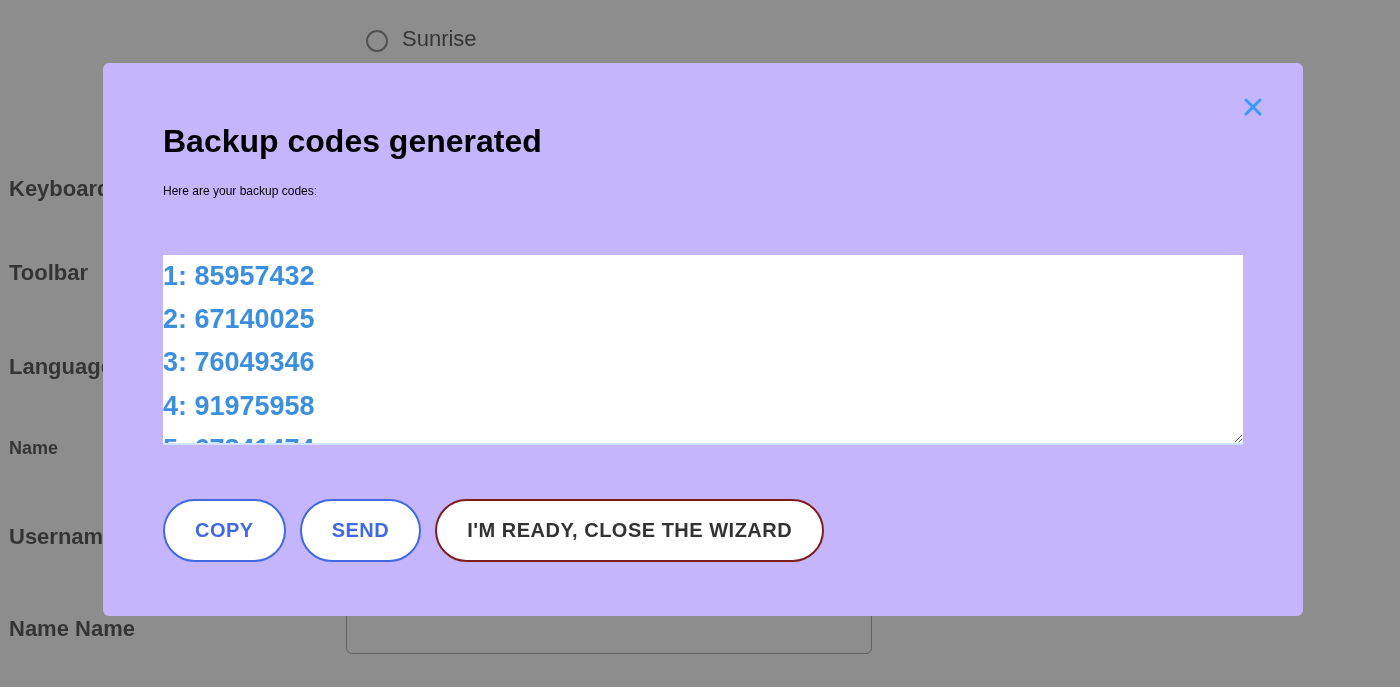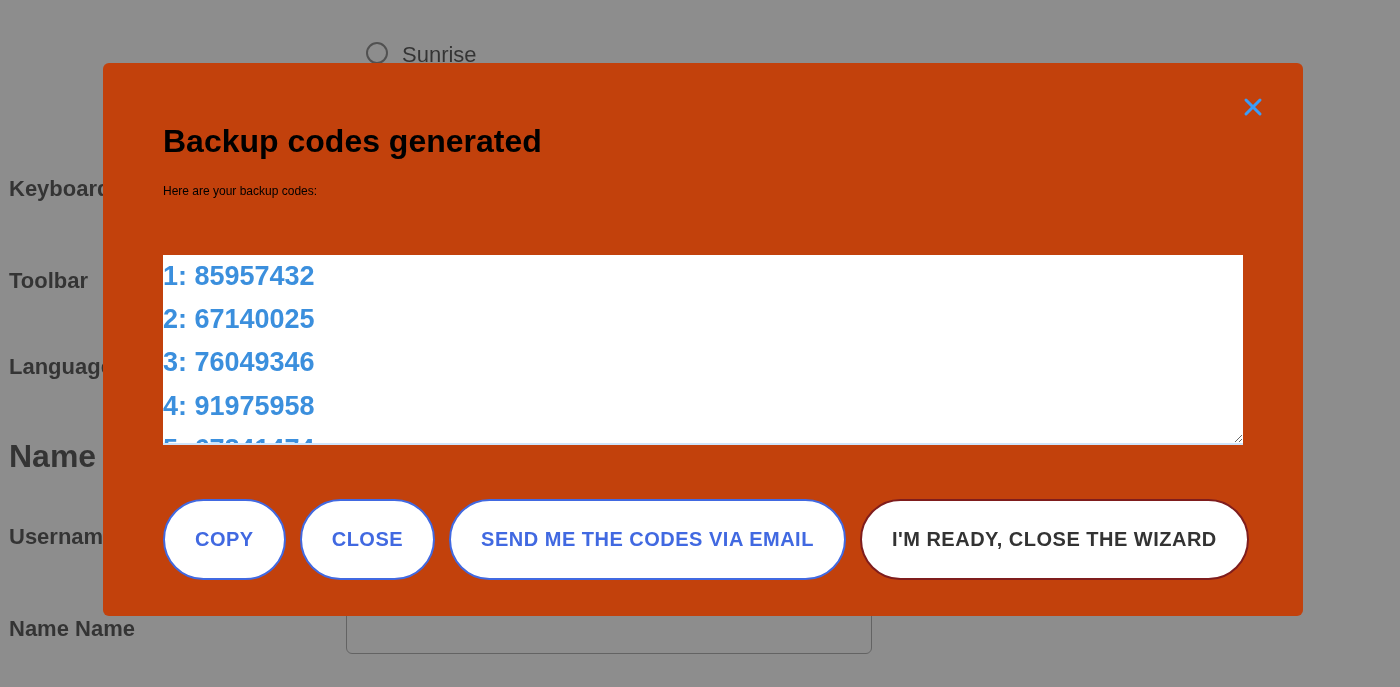--- a/index.html
+++ b/index.html
@@ -11,43 +11,43 @@
       position: relative;
       background: #fff;
     }
     .background {
       position: absolute;
       inset: 0;
       padding: 0;
     }
     .bg-radio-row {
       display: flex;
-      align-items: flex-start;
+      align-items: flex-end;
       gap: 14px;
       position: absolute;
       left: 366px;
-      top: 42px;
+      top: 26px;
     }
     .radio-circle {
       width: 22px;
       height: 22px;
       border: 2px solid #555;
       border-radius: 50%;
       display: inline-block;
     }
     .bg-label {
       position: absolute;
       font-size: 22px;
       font-weight: 600;
       color: #000;
       left: 9px;
     }
     .bg-heading {
       position: absolute;
-      font-size: 32px;
+      font-size: 18px;
       font-weight: 700;
       color: #000;
       left: 9px;
     }
     .bg-input {
       position: absolute;
       left: 346px;
       width: 526px;
       height: 48px;
       border: 1px solid #888;
@@ -58,21 +58,21 @@
       position: absolute;
       inset: 0;
       background: rgba(80,80,80,0.65);
     }
     .modal {
       position: absolute;
       left: 103px;
       top: 63px;
       width: 1200px;
       height: 553px;
-      background: #c2410c;
+      background: #c4b5fd;
       border-radius: 6px;
       padding: 60px 60px 40px 60px;
     }
     .close-icon {
       position: absolute;
       top: 32px;
       right: 38px;
       cursor: pointer;
       color: #3b9cf7;
       width: 24px;
@@ -106,21 +106,21 @@
       margin-top: 29px;
     }
     .modal-buttons {
       display: flex;
       gap: 14px;
       margin-top: 50px;
       align-items: center;
     }
     .btn {
       border-radius: 999px;
-      padding: 27px 30px;
+      padding: 18px 30px;
       font-size: 20px;
       font-weight: 700;
       letter-spacing: 0.5px;
       background: #fff;
       cursor: pointer;
       white-space: nowrap;
     }
     .btn-primary {
       border: 2px solid #4169e1;
       color: #4169e1;
@@ -135,21 +135,21 @@
   </style>
 </head>
 <body>
 
 <div class="background">
   <div class="bg-radio-row">
     <span class="radio-circle"></span>
     <span style="font-size:22px;">Sunrise</span>
   </div>
   <div class="bg-label" style="top:176px;">Keyboard</div>
-  <div class="bg-label" style="top:268px;">Toolbar</div>
+  <div class="bg-label" style="top:260px;">Toolbar</div>
   <div class="bg-label" style="top:354px;">Language</div>
   <div class="bg-heading" style="top:438px;">Name</div>
   <div class="bg-label" style="top:524px;">Username</div>
   <div class="bg-label" style="top:616px;">Name Name</div>
   <div class="bg-input" style="top:606px;"></div>
 </div>
 
 <div class="overlay"></div>
 
 <div class="modal">
@@ -161,17 +161,16 @@
   </div>
   <h1 class="modal-title">Backup codes generated</h1>
   <p class="modal-subtitle">Here are your backup codes:</p>
   <textarea class="codes-area" id="codes-area" readonly="" style="">1: 85957432
 2: 67140025
 3: 76049346
 4: 91975958
 5: 67841474</textarea>
   <div class="modal-buttons">
     <button class="btn btn-primary">COPY</button>
-    <button class="btn btn-primary">CLOSE</button>
-    <button class="btn btn-primary">SEND ME THE CODES VIA EMAIL</button>
+    <button class="btn btn-primary">SEND</button>
     <button class="btn btn-secondary">I'M READY, CLOSE THE WIZARD</button>
   </div>
 </div>
 
 </body></html>

